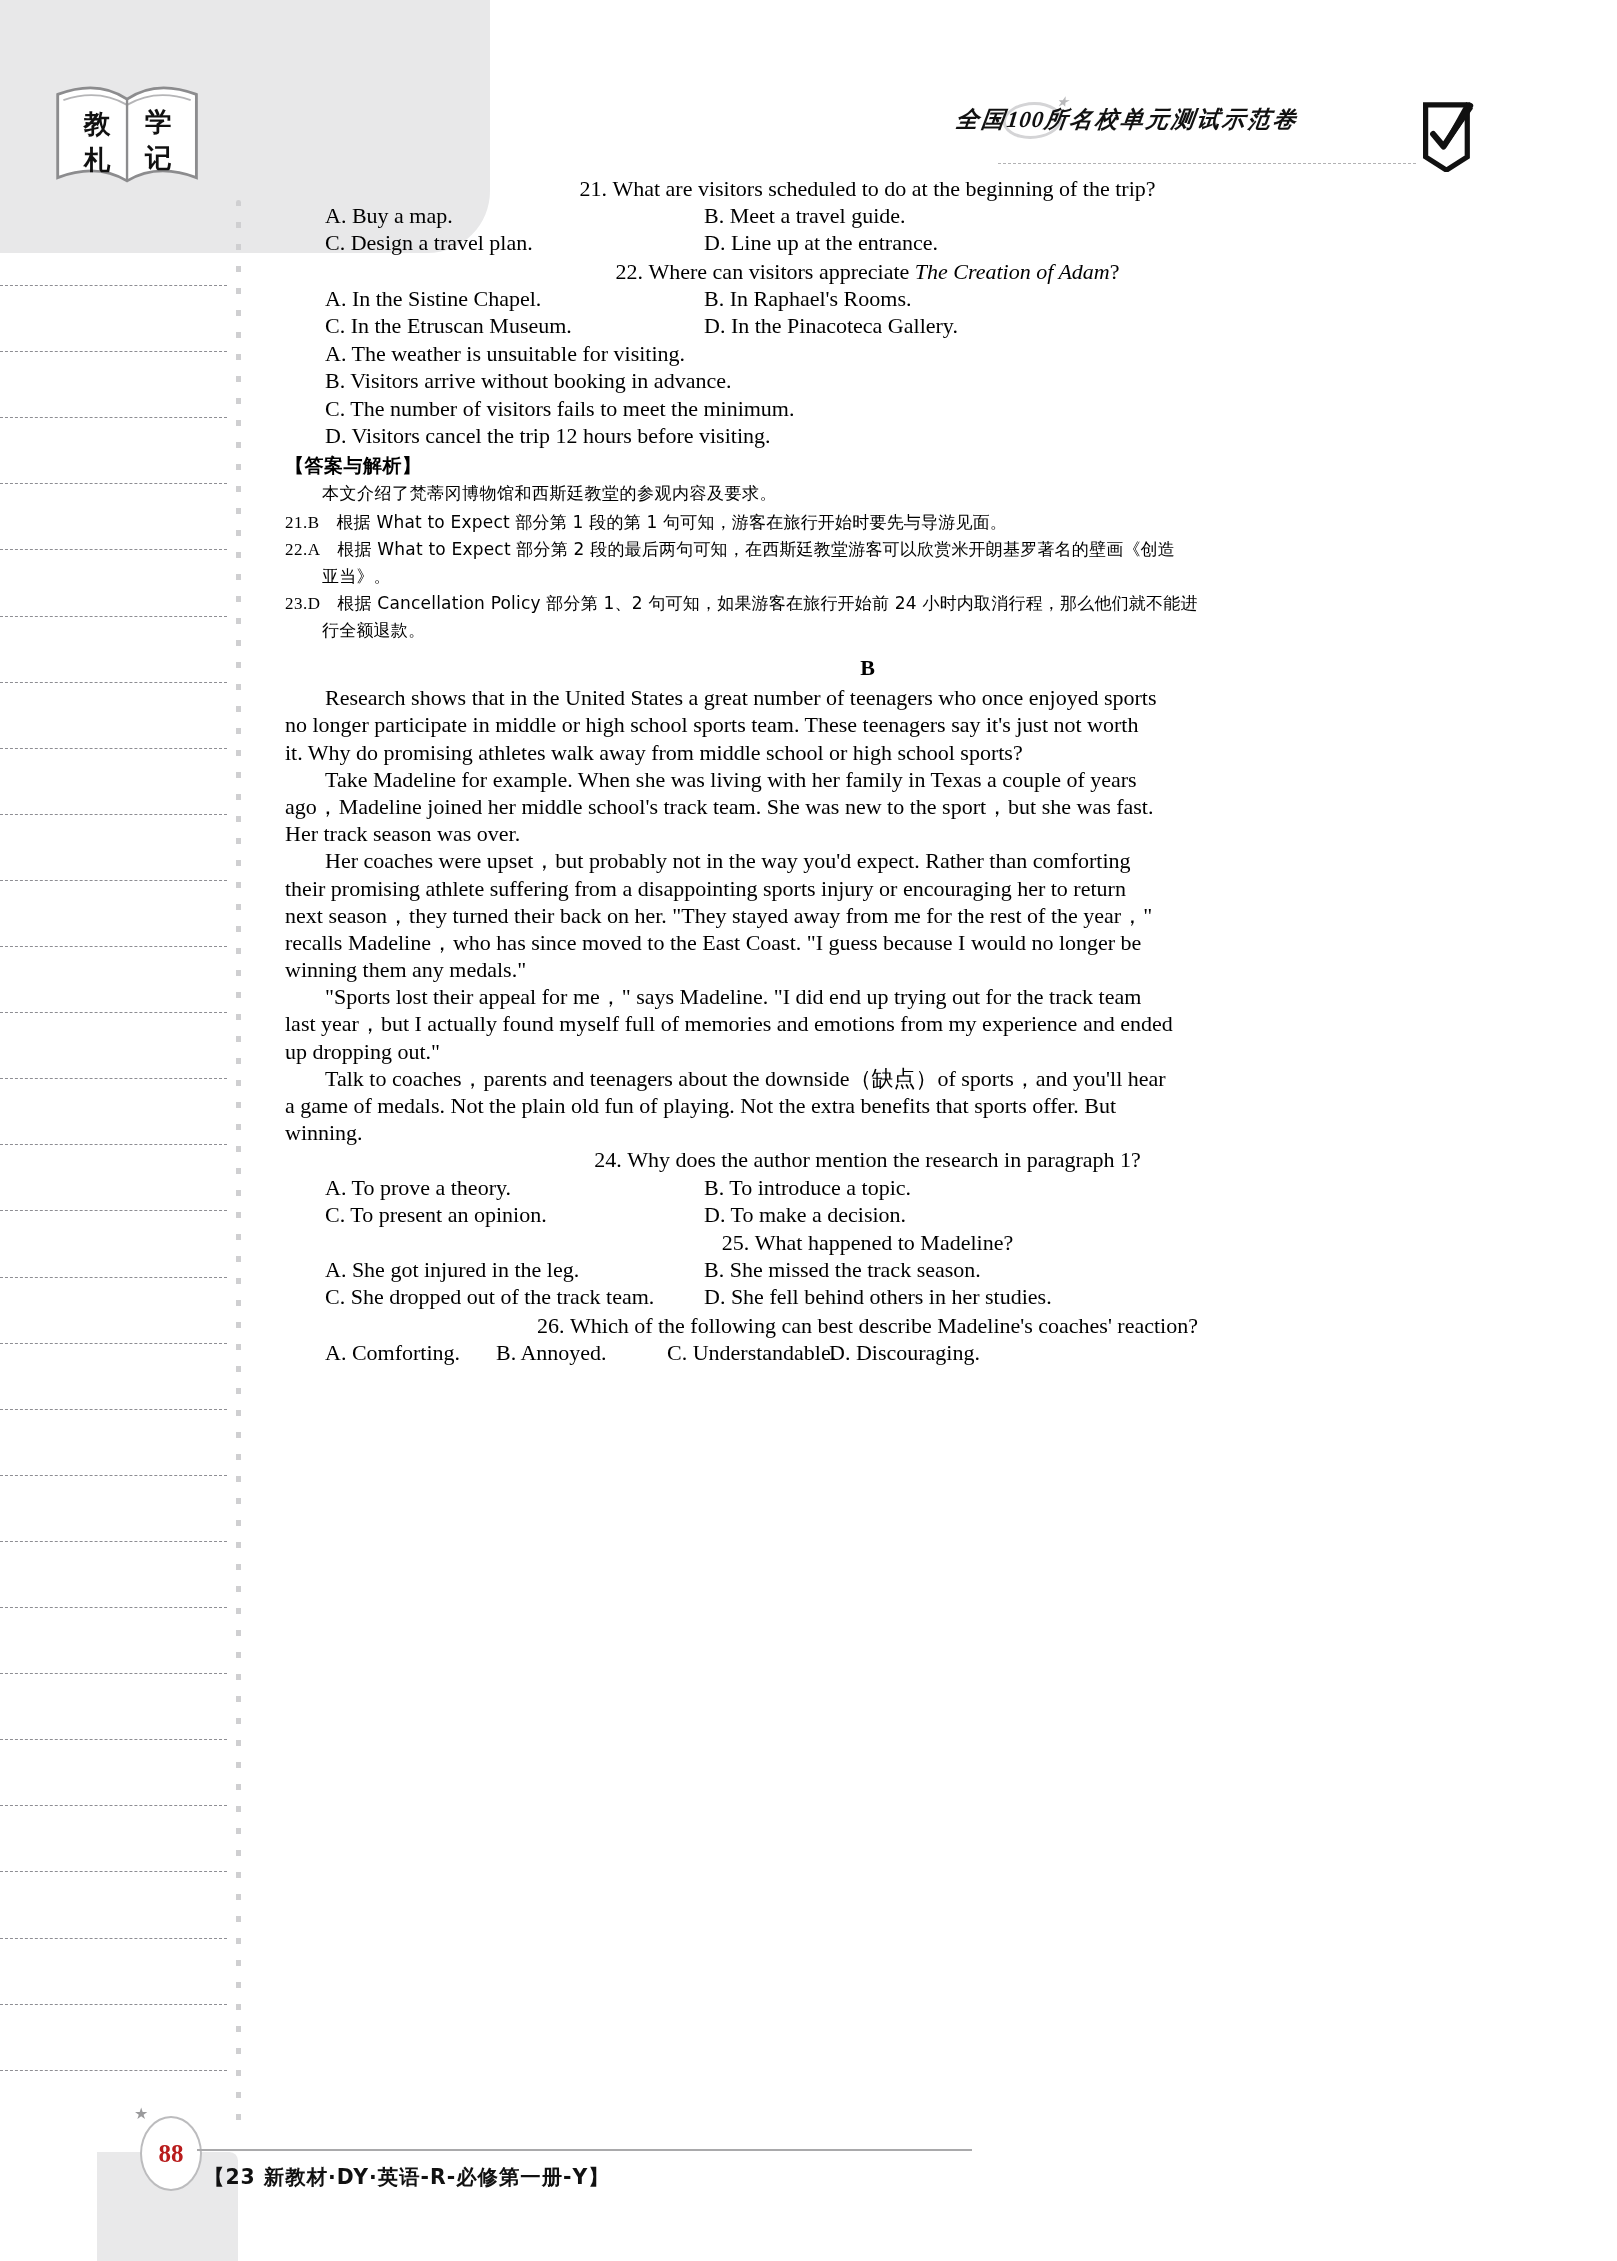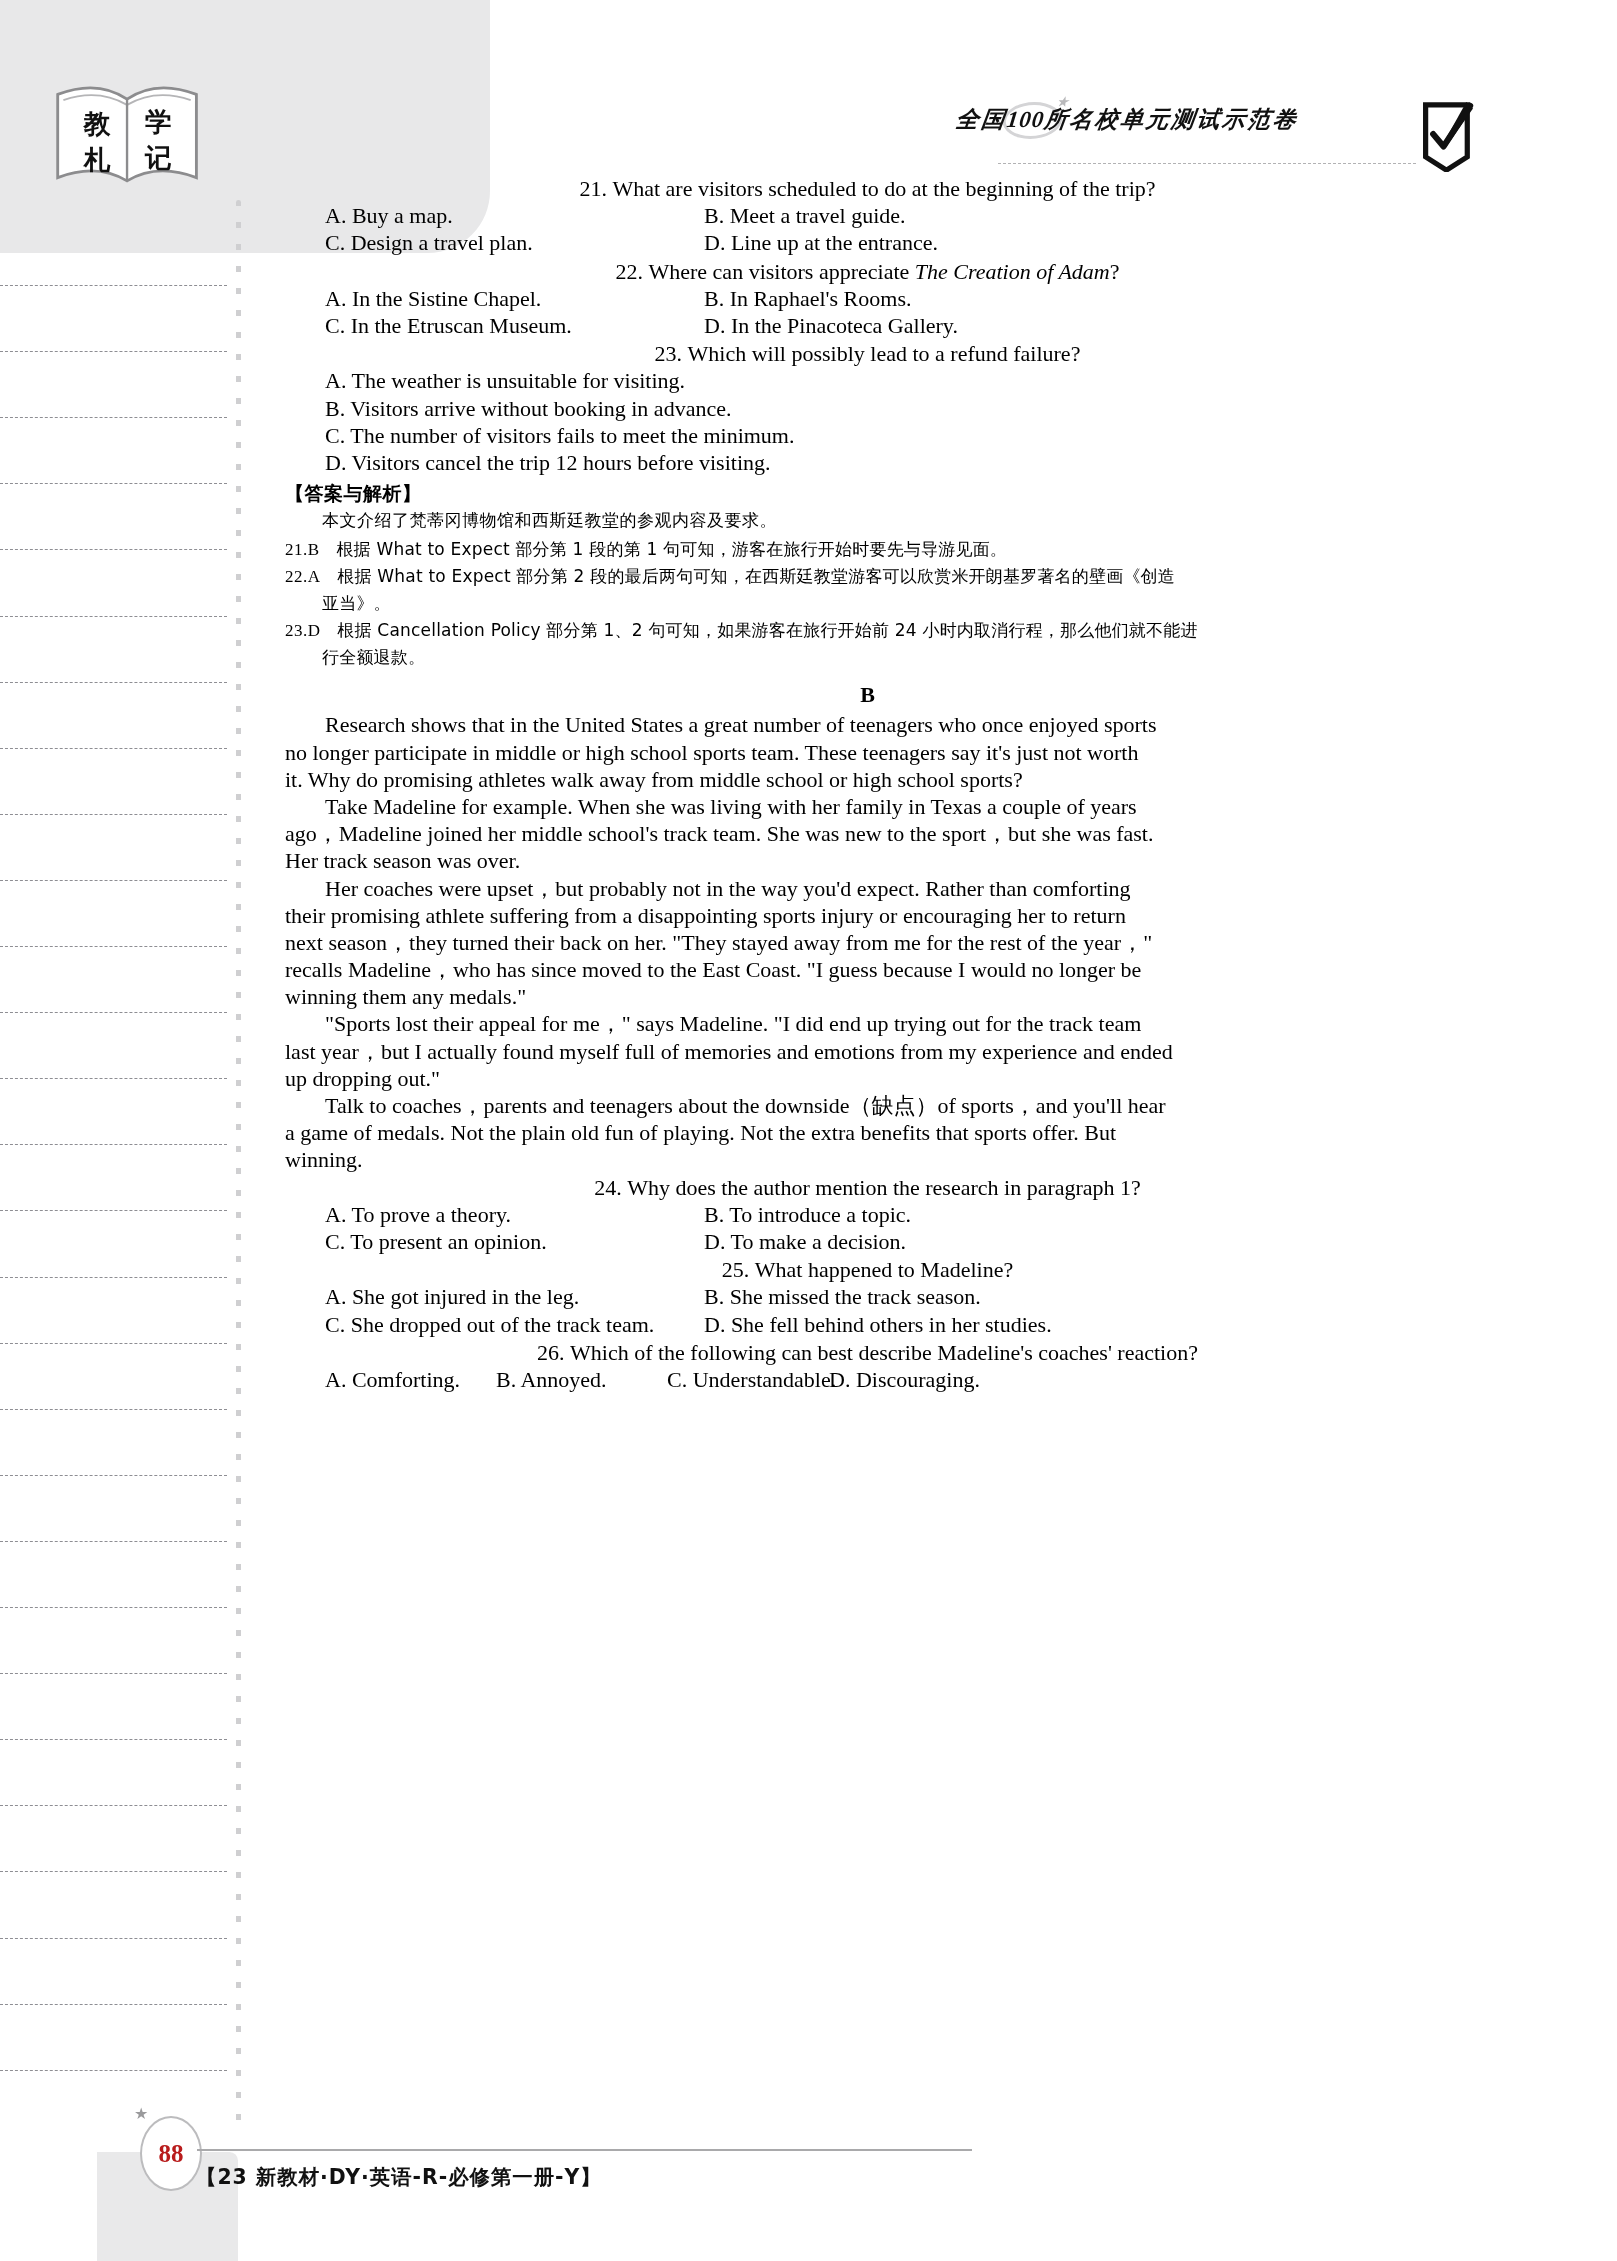--- a/index.html
+++ b/index.html
@@ -286,21 +286,21 @@
   .footer-rule {
     position: absolute;
     left: 197px;
     top: 2149px;
     width: 775px;
     height: 0;
     border-top: 2.4px solid #a9a9ab;
   }
   .footer-code {
     position: absolute;
-    left: 196px;
+    left: 204px;
     top: 2163px;
     font-family: "DejaVu Sans", "Liberation Sans", sans-serif;
     font-size: 20.4px;
     font-weight: bold;
     letter-spacing: 1px;
     white-space: nowrap;
     color: #111;
   }
 
   .italic { font-style: italic; }
@@ -391,21 +391,20 @@
         <div class="q-opt col1">A. In the Sistine Chapel.</div>
         <div class="q-opt col2">B. In Raphael's Rooms.</div>
       </div>
       <div class="q-opts">
         <div class="q-opt col1">C. In the Etruscan Museum.</div>
         <div class="q-opt col2">D. In the Pinacoteca Gallery.</div>
       </div>
     </div>
 
     <div class="q-block">
-      <div class="q-line q-stem"><span>23.</span>&nbsp;<span>Which will possibly lead to a refund failure?</span></div>
       <div class="q-opt-stack">
         <div class="q-opt full">A. The weather is unsuitable for visiting.</div>
         <div class="q-opt full">B. Visitors arrive without booking in advance.</div>
         <div class="q-opt full">C. The number of visitors fails to meet the minimum.</div>
         <div class="q-opt full">D. Visitors cancel the trip 12 hours before visiting.</div>
       </div>
     </div>
 
     <div>
       <div class="ans-header">【答案与解析】</div>

